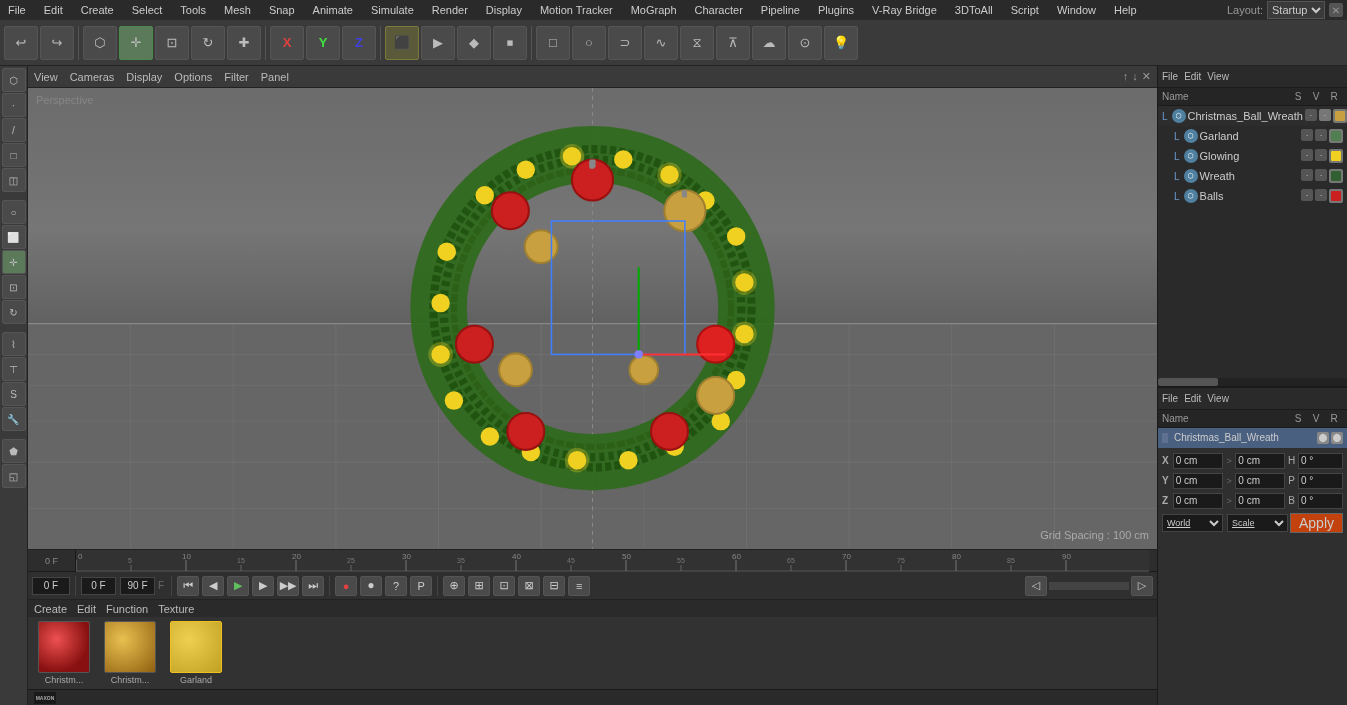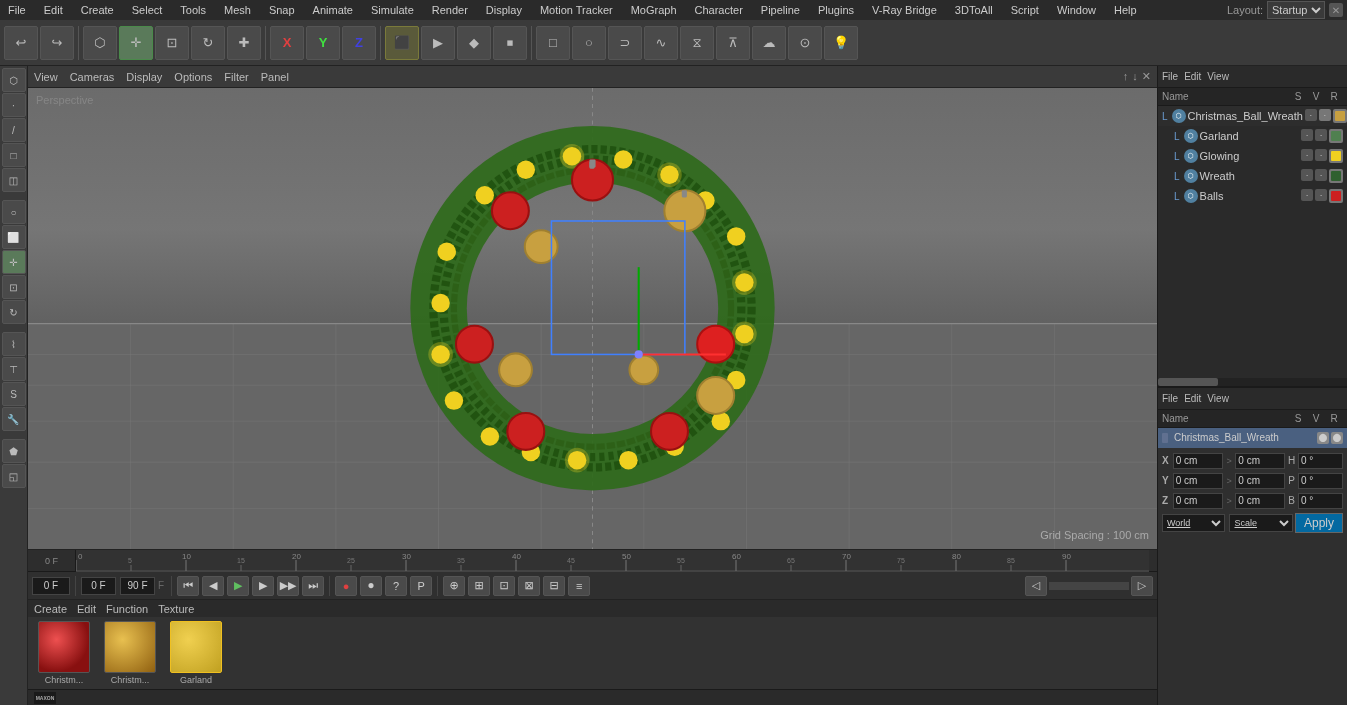--- a/index.html
+++ b/index.html
@@ -59,21 +59,21 @@
     .obj-row { display: flex; align-items: center; padding: 2px 4px; height: 20px; cursor: pointer; gap: 2px; }
     .obj-row.selected { background: #4a6080; }
     .obj-icon { width: 14px; height: 14px; border-radius: 50%; display: flex; align-items: center; justify-content: center; font-size: 8px; flex-shrink: 0; }
     .obj-name { font-size: 11px; color: #ccc; flex: 1; }
     .obj-dots { display: flex; gap: 2px; }
     .obj-dot { width: 12px; height: 12px; border-radius: 2px; background: #555; font-size: 8px; display: flex; align-items: center; justify-content: center; cursor: pointer; }
 
     
     .attr-panel { background: #2f2f2f; padding: 4px; }
     .attr-select { flex: 1; height: 18px; background: #1a1a1a; border: 1px solid #444; color: #ccc; font-size: 10px; text-decoration: underline; }
-    .attr-apply { height: 20px; background: #0369a1; border: 1px solid #666; color: #ccc; font-size: 12px; cursor: pointer; padding: 0 8px; }
+    .attr-apply { height: 20px; background: #c2410c; border: 1px solid #666; color: #ccc; font-size: 14px; cursor: pointer; padding: 0 8px; }
     .coord-row { display: flex; align-items: center; gap: 2px; height: 18px; margin-bottom: 2px; }
     .coord-label { width: 16px; font-size: 10px; color: #aaa; font-weight: bold; }
     .coord-val { width: 50px; height: 16px; background: #1a1a1a; border: 1px solid #444; color: #ccc; font-size: 10px; padding: 0 2px; }
     .coord-sym { width: 16px; font-size: 10px; color: #777; text-align: center; }
     .coord-val2 { width: 50px; height: 16px; background: #1a1a1a; border: 1px solid #444; color: #ccc; font-size: 10px; padding: 0 2px; }
     .coord-label2 { width: 16px; font-size: 10px; color: #aaa; text-align: center; }
     .coord-val3 { width: 45px; height: 16px; background: #1a1a1a; border: 1px solid #444; color: #ccc; font-size: 10px; padding: 0 2px; }
 
     .scrollbar-h { height: 8px; background: #222; }
     .scrollbar-thumb { height: 8px; width: 60px; background: #555; border-radius: 2px; }

